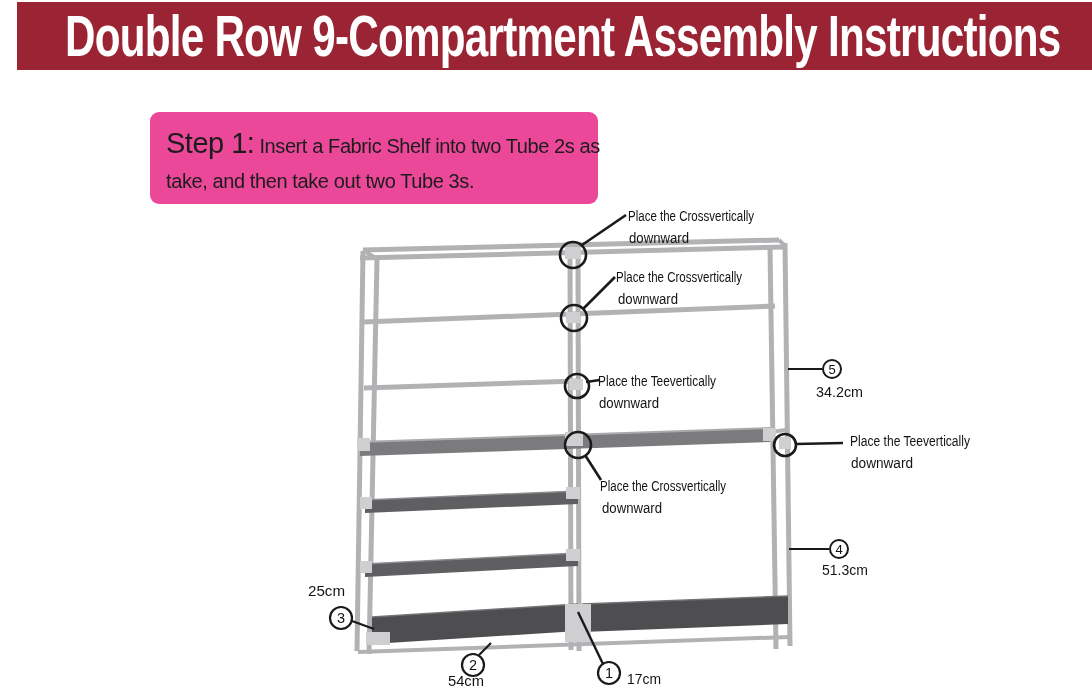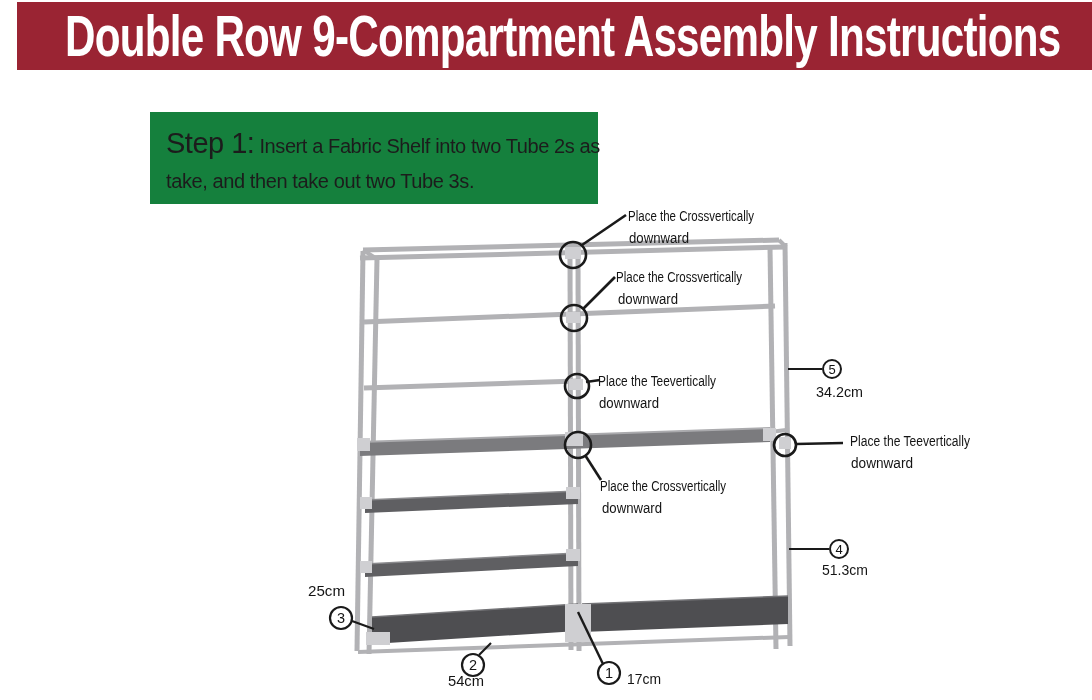--- a/index.html
+++ b/index.html
@@ -4,22 +4,22 @@
 <style>
   html,body{margin:0;padding:0;background:#ffffff;}
   .stage{position:relative;width:1092px;height:700px;background:#ffffff;overflow:hidden;
          font-family:"Liberation Sans", sans-serif;}
   
   .banner{position:absolute;left:17px;top:2px;width:1092px;height:68px;background:#9a2433;
           display:flex;align-items:center;justify-content:center;}
   .banner h1{margin:0;color:#ffffff;font-size:57px;font-weight:600;line-height:1;
              white-space:nowrap;letter-spacing:-1px;transform:scaleX(0.74);transform-origin:center;}
   
-  .step-box{position:absolute;left:150px;top:112px;width:448px;height:92px;background:#15803d;
-            box-sizing:border-box;padding:10px 14px 0 16px;color:#1c1c1c;}
+  .step-box{position:absolute;left:150px;top:112px;width:448px;height:92px;background:#ec4899;
+            box-sizing:border-box;padding:10px 14px 0 16px;color:#1c1c1c;border-radius:9px;}
   .step-line{font-size:20px;letter-spacing:-0.4px;line-height:1.5;white-space:nowrap;}
   .step-label{font-size:29px;letter-spacing:-0.5px;margin-right:5px;}
   
   .diagram-svg{position:absolute;left:0;top:0;}
   .callout-text{font-size:15.5px;fill:#141414;}
   .dim-text{font-size:15px;fill:#141414;}
   .marker-num{font-size:14.5px;fill:#141414;text-anchor:middle;}
   .marker-num-sm{font-size:13px;fill:#141414;text-anchor:middle;}
 </style>
 </head>

